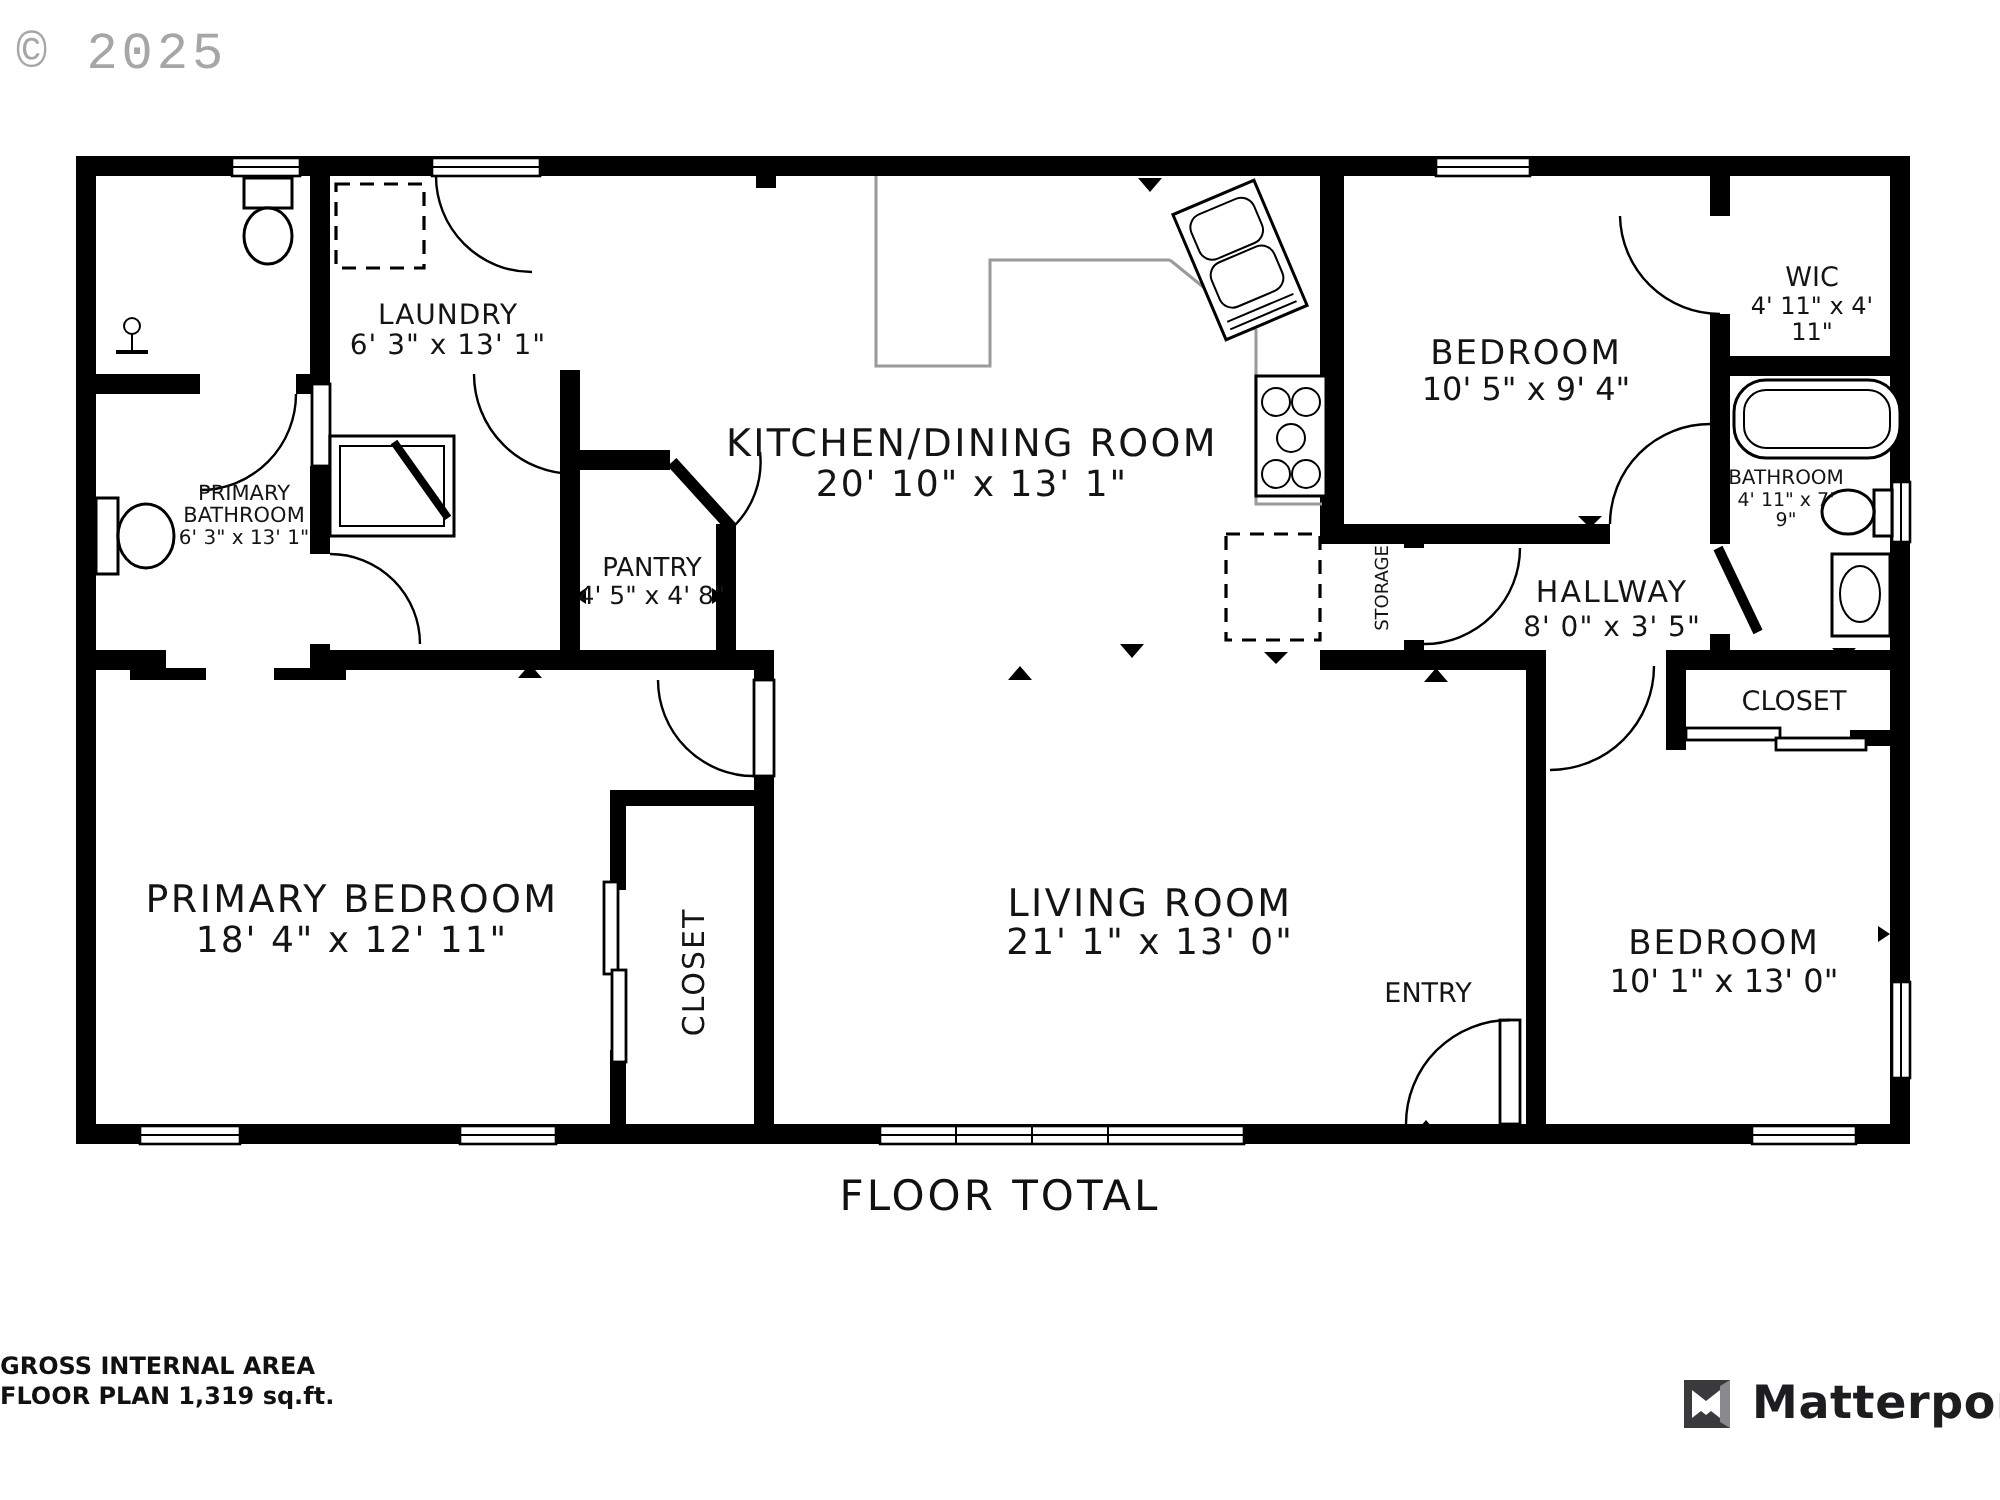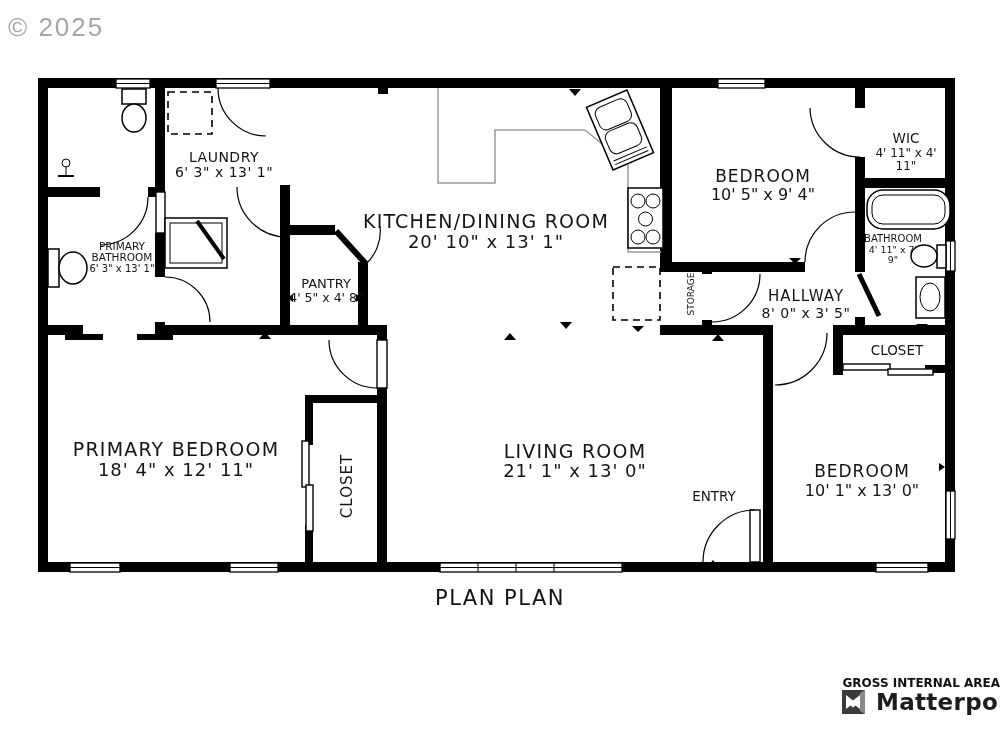--- a/index.html
+++ b/index.html
@@ -1,37 +1,37 @@
 <!DOCTYPE html>
 <html><head>
 <meta charset="utf-8">
 <style>
   html,body{margin:0;padding:0;background:#ffffff;}
   #stage{position:relative;width:1000px;height:750px;background:#fff;overflow:hidden;
          font-family:"DejaVu Sans", sans-serif;}
-  #copyright{position:absolute;left:8px;top:12px;font-family:Liberation Sans, sans-serif;
+  #copyright{position:absolute;left:8px;top:12px;font-family:Liberation Mono, monospace;
              font-size:26px;color:#a6a6a6;letter-spacing:2px;}
   #plan-svg{position:absolute;left:0;top:0;}
   .room-lbl{font-family:"DejaVu Sans", sans-serif;fill:#141414;}
   .big{font-size:19px;letter-spacing:1.2px;}
   .bigdim{font-size:18px;letter-spacing:1px;}
   .med{font-size:15px;letter-spacing:1px;}
   .meddim{font-size:14px;letter-spacing:.5px;}
   .wall{fill:#000;}
   .winframe{fill:#fff;stroke:#000;stroke-width:1.3;}
   .thin{stroke:#000;stroke-width:1.2;fill:none;}
   .fixture{stroke:#000;stroke-width:1.5;fill:#fff;}
   .fixthin{stroke:#000;stroke-width:1;fill:none;}
   .counter{stroke:#9a9a9a;stroke-width:1.5;fill:none;}
   .dashed{stroke:#000;stroke-width:1.6;fill:#fff;stroke-dasharray:7 5;}
   .leaf{fill:#fff;stroke:#000;stroke-width:1.4;}
   .arrow{fill:#000;}
   #title{position:absolute;left:0;width:1000px;top:586px;text-align:center;
          font-size:21px;color:#111;letter-spacing:1.5px;}
-  #footer{position:absolute;left:0;width:1000px;top:676px;text-align:right;line-height:1.28;}
+  #footer{position:absolute;left:0;width:1000px;top:676px;text-align:left;line-height:1.28;}
   #footer .b{font-size:12px;font-weight:bold;color:#111;}
   #footer .d{font-size:10.5px;color:#8f8f8f;margin-top:2px;}
   #brand{position:absolute;left:840px;top:688px;display:flex;align-items:center;gap:9px;}
   #brand .txt{font-size:23px;font-weight:bold;color:#1d1d1f;letter-spacing:.3px;}
 </style>
 </head>
 <body>
 
 <div id="stage">
 
@@ -254,24 +254,25 @@
       <text class="room-lbl big" x="575" y="458">LIVING ROOM</text>
       <text class="room-lbl bigdim" x="575" y="477">21' 1" x 13' 0"</text>
 
       <text class="room-lbl" font-size="13.5" x="714" y="501">ENTRY</text>
 
       <text class="room-lbl" font-size="17" letter-spacing="1" x="862" y="477">BEDROOM</text>
       <text class="room-lbl" font-size="16" x="862" y="496">10' 1" x 13' 0"</text>
     </g>
   </svg>
 
-  <div id="title">PLAN PLAN</div>
+  <div id="title">FLOOR TOTAL</div>
 
   <div id="footer">
     <div class="b">GROSS INTERNAL AREA</div>
+    <div class="b">FLOOR PLAN 1,319 sq.ft.</div>
   </div>
 
   <div id="brand">
     <svg width="27" height="28" viewBox="0 0 27 28">
       <polygon points="2,2 25,2 25,26 2,26" fill="#3a3a3c"></polygon>
       <polygon points="25,2 25,26 20,23 20,5" fill="#8a8a8e"></polygon>
       <polygon points="6,7 13,12.5 20,7 20,21 15.5,17.5 13,19.5 10.5,17.5 6,21" fill="#ffffff"></polygon>
     </svg>
     <span class="txt">Matterport</span>
   </div>

